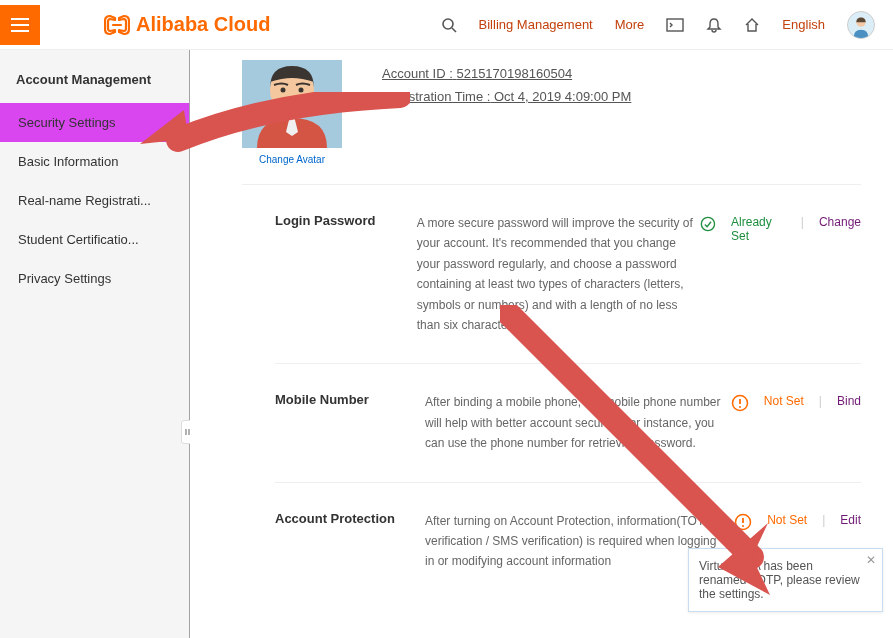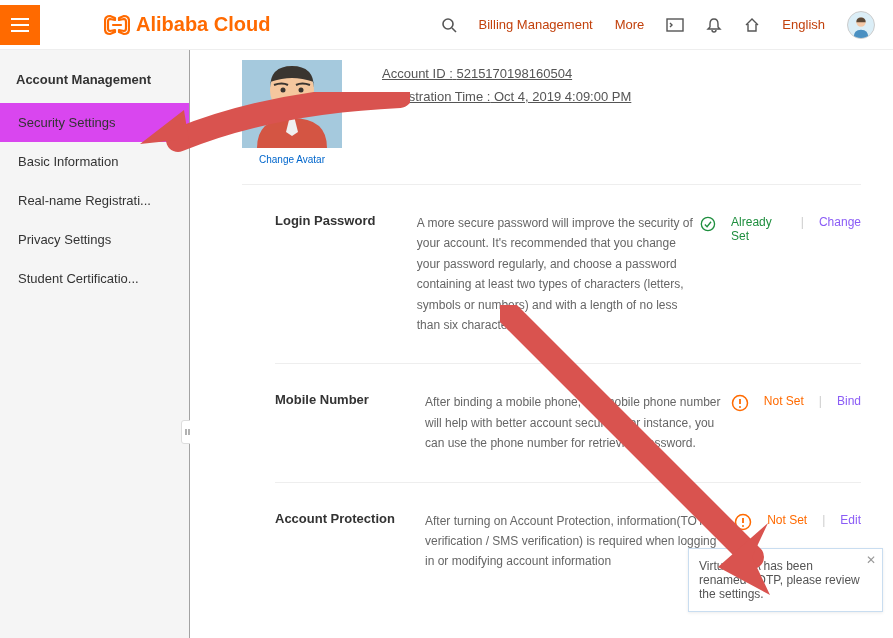--- a/index.html
+++ b/index.html
@@ -39,21 +39,21 @@
 .profile-meta > div { margin-bottom: 8px; }
 
 .section { display: flex; padding: 28px 0; border-bottom: 1px solid #eee; position: relative; margin-left: 33px; }
 .section:last-child { border-bottom: none; }
 .sec-title { width: 150px; font-weight: bold; font-size: 13px; color: #333; }
 .sec-desc { width: 300px; font-size: 12px; color: #666; line-height: 1.7; }
 .sec-status { margin-left: auto; display: flex; align-items: flex-start; gap: 15px; font-size: 12px; padding-top: 2px; }
 .status-set { color: #1e8e3e; }
 .status-notset { color: #ff6a00; }
 .sep { color: #ccc; }
-.action { color: #8b5cf6; cursor: pointer; }
+.action { color: #701a75; cursor: pointer; }
 .status-icon { width: 18px; height: 18px; }
 
 
 .tooltip { position: absolute; right: 10px; top: 498px; width: 195px; background: #fff; border: 1px solid #c9ddf0; padding: 10px 22px 10px 10px; font-size: 12px; color: #555; box-shadow: 0 1px 3px rgba(0,0,0,0.08); z-index: 5; }
 .tooltip .x { position: absolute; top: 4px; right: 6px; color: #999; cursor: pointer; font-size: 12px; }
 
 
 .arrow { position: absolute; z-index: 10; pointer-events: none; }
 
 </style>
@@ -105,22 +105,22 @@
     </span>
   </div>
 </div>
 
 <div class="layout">
   <div class="sidebar">
     <div class="sidebar-title">Account Management</div>
     <div class="sidebar-item active">Security Settings</div>
     <div class="sidebar-item">Basic Information</div>
     <div class="sidebar-item">Real-name Registrati...</div>
+    <div class="sidebar-item">Student Certificatio...</div>
     <div class="sidebar-item">Privacy Settings</div>
-    <div class="sidebar-item">Student Certificatio...</div>
     <div class="sidebar-collapse">
       <svg width="10" height="10" viewBox="0 0 10 10">
           <line x1="2" y1="2" x2="2" y2="8" stroke="#888" stroke-width="1.3"></line>
           <line x1="5" y1="2" x2="5" y2="8" stroke="#888" stroke-width="1.3"></line>
           <line x1="8" y1="2" x2="8" y2="8" stroke="#888" stroke-width="1.3"></line>
         </svg>
     </div>
   </div>
 
   <div class="main">

